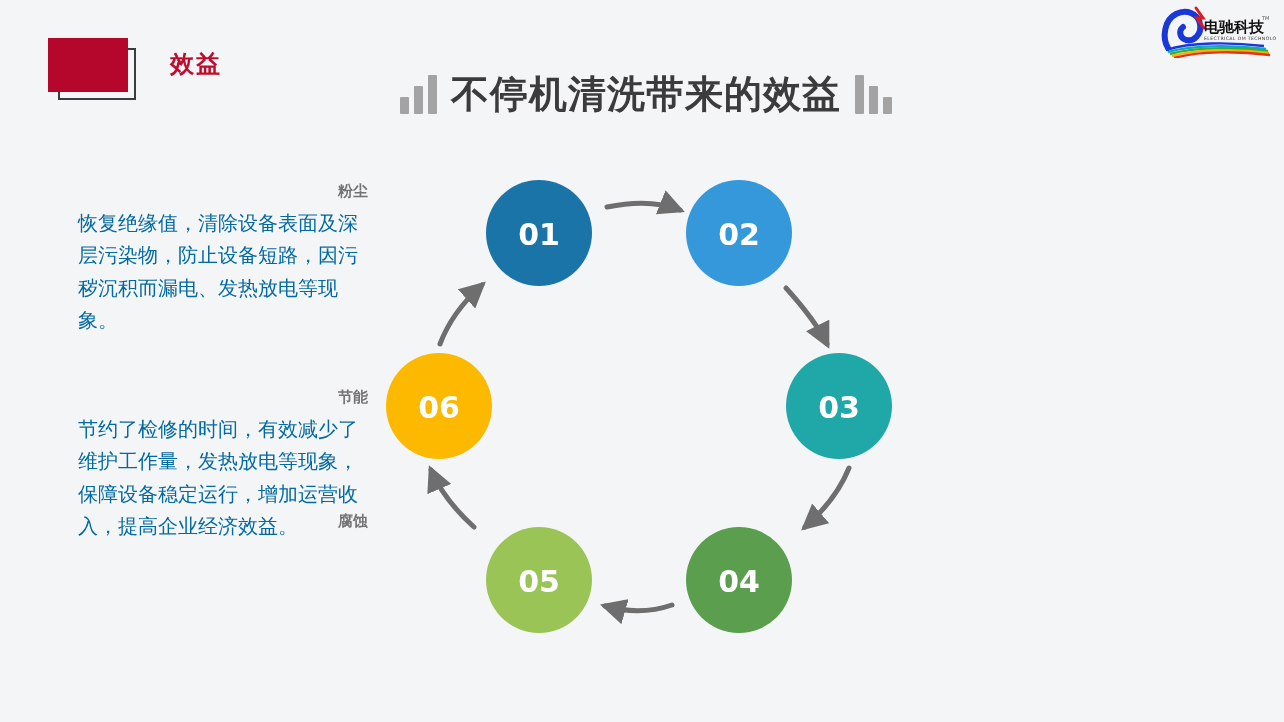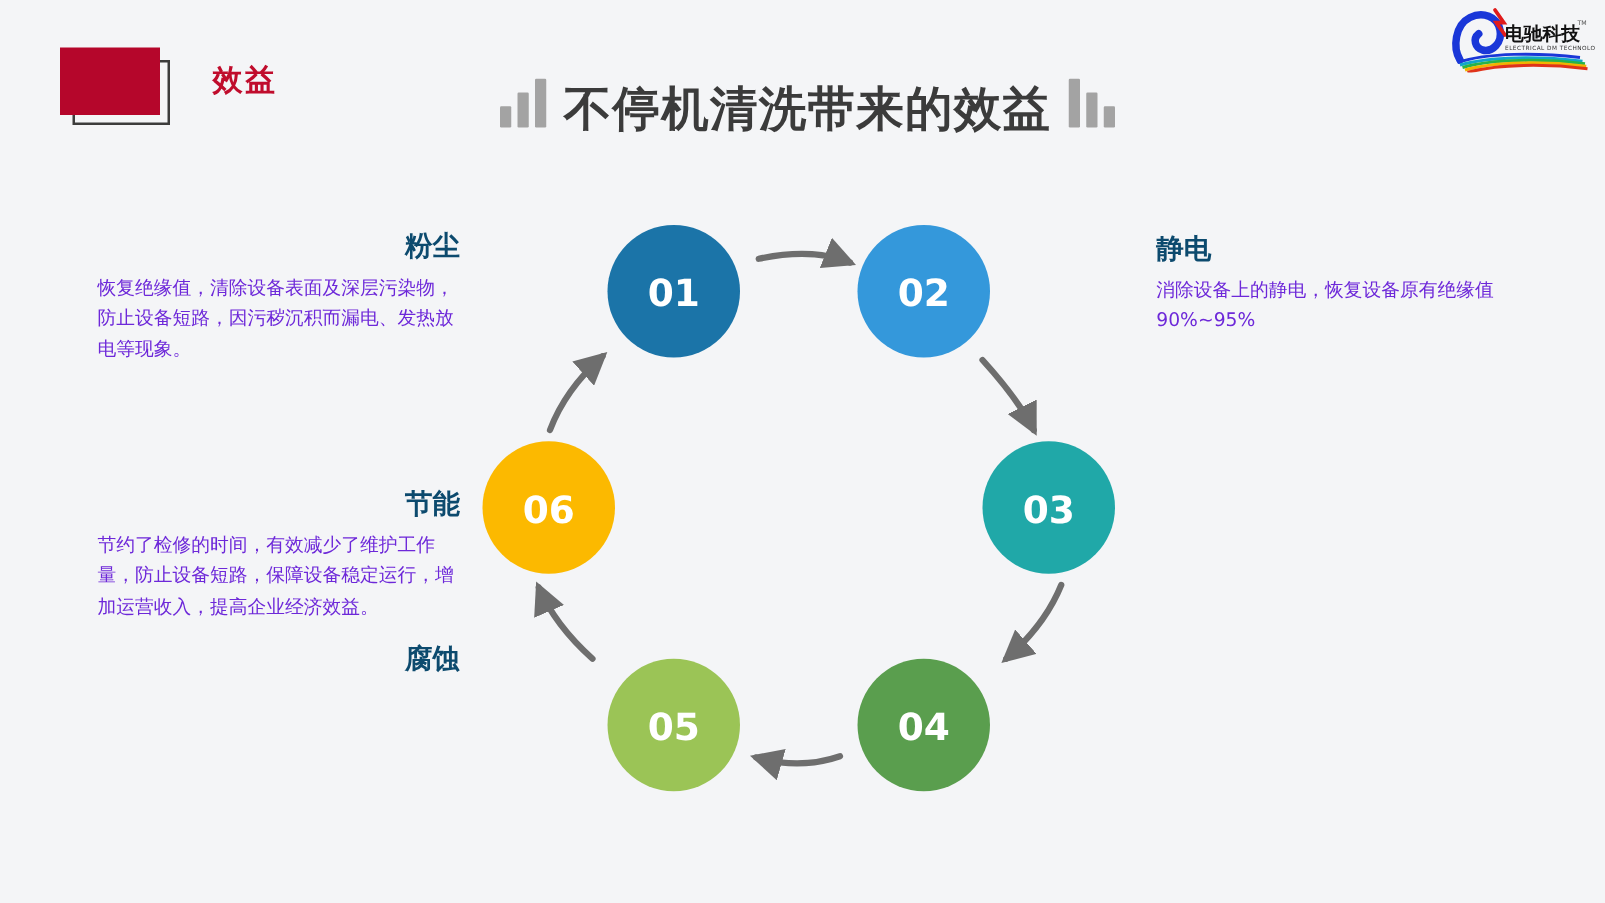--- a/index.html
+++ b/index.html
@@ -25,21 +25,21 @@
     position:absolute;left:0;top:0;width:80px;height:54px;background:#b5062b;
   }
   .hdr-label{
     position:absolute;left:170px;top:48px;
     font-size:24px;font-weight:700;color:#c00c2c;letter-spacing:2px;
     font-family:"DejaVu Sans","Liberation Sans",sans-serif;
   }
 
   .title-wrap{
     position:absolute;left:336px;top:62px;width:620px;height:64px;
-    display:flex;align-items:flex-start;justify-content:center;gap:14px;
+    display:flex;align-items:center;justify-content:center;gap:14px;
   }
   .bars{display:flex;align-items:flex-end;gap:5px;height:40px;}
   .bars span{display:block;width:9px;background:#a3a3a3;border-radius:1px;}
   .bars.asc span:nth-child(1){height:17px;}
   .bars.asc span:nth-child(2){height:28px;}
   .bars.asc span:nth-child(3){height:39px;}
   .bars.desc span:nth-child(1){height:39px;}
   .bars.desc span:nth-child(2){height:28px;}
   .bars.desc span:nth-child(3){height:17px;}
   .main-title{
@@ -47,25 +47,25 @@
     white-space:nowrap;
     font-family:"DejaVu Sans","Liberation Sans",sans-serif;
   }
 
   
   .diagram{position:absolute;left:0;top:0;width:1284px;height:722px;}
 
   
   .tb{position:absolute;width:290px;}
   .tb .t-head{
-    font-size:22px;font-weight:700;color:#0c4a6e;margin-bottom:6px;
+    font-size:15px;font-weight:700;color:#737373;margin-bottom:6px;
     font-family:Liberation Serif, serif;
   }
   .tb .t-body{
-    font-size:15px;line-height:1.62;color:#6d28d9;
+    font-size:20px;line-height:1.62;color:#0369a1;
     font-family:"DejaVu Sans","Liberation Sans",sans-serif;
   }
   .tb.left{left:78px;text-align:left;}
   .tb.left .t-head{text-align:right;}
   .tb.right{left:925px;text-align:left;}
 
   .tb-dust{top:182px;}
   .tb-energy{top:348px;margin-top:40px;}
   .tb-corrosion{top:512px;}
   .tb-static{top:184px;}
@@ -157,29 +157,25 @@
     </g>
   </svg>
 
   <div class="tb left tb-dust">
     <div class="t-head">粉尘</div>
     <div class="t-body">恢复绝缘值，清除设备表面及深层污染物，防止设备短路，因污秽沉积而漏电、发热放电等现象。</div>
   </div>
 
   <div class="tb left tb-energy">
     <div class="t-head">节能</div>
-    <div class="t-body">节约了检修的时间，有效减少了维护工作量，防止设备短路，保障设备稳定运行，增加运营收入，提高企业经济效益。</div>
+    <div class="t-body">节约了检修的时间，有效减少了维护工作量，发热放电等现象，保障设备稳定运行，增加运营收入，提高企业经济效益。</div>
   </div>
 
   <div class="tb left tb-corrosion">
     <div class="t-head">腐蚀</div>
   </div>
 
-  <div class="tb right tb-static">
-    <div class="t-head">静电</div>
-    <div class="t-body">消除设备上的静电，恢复设备原有绝缘值90%~95%</div>
-  </div>
 
 
   <div class="tb right tb-noise">
   </div>
 
 </div>
 
 </body></html>

